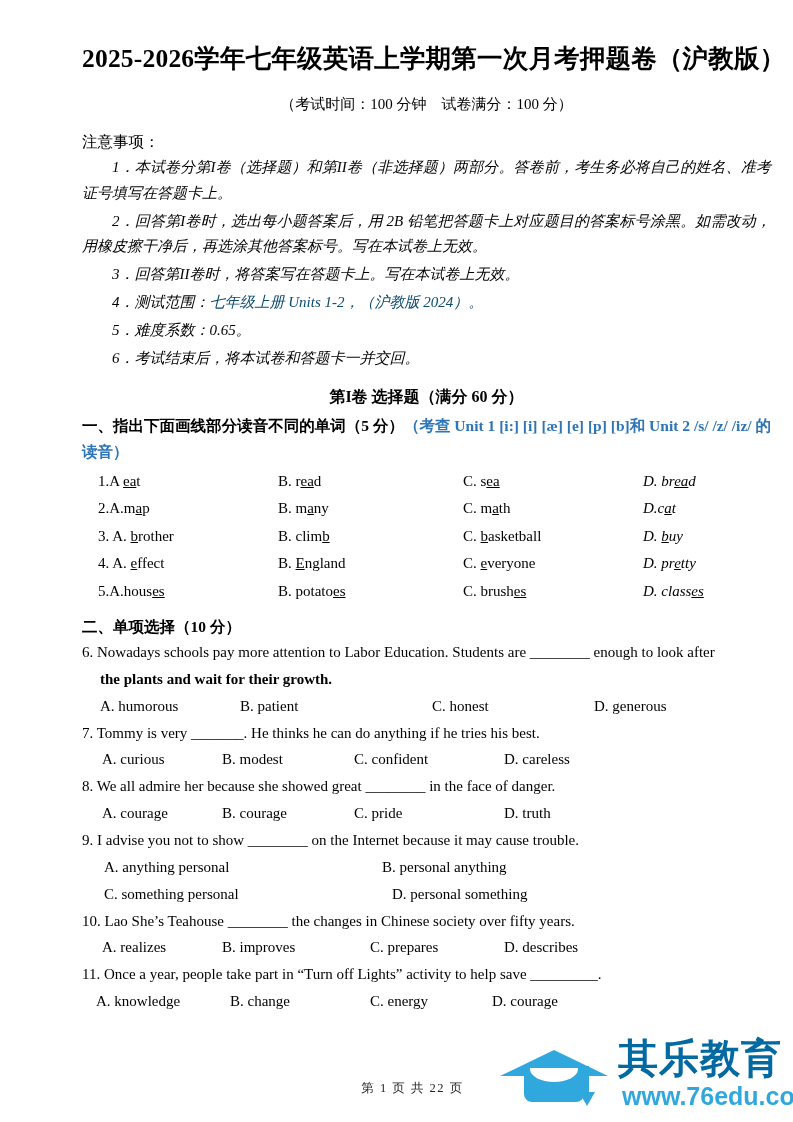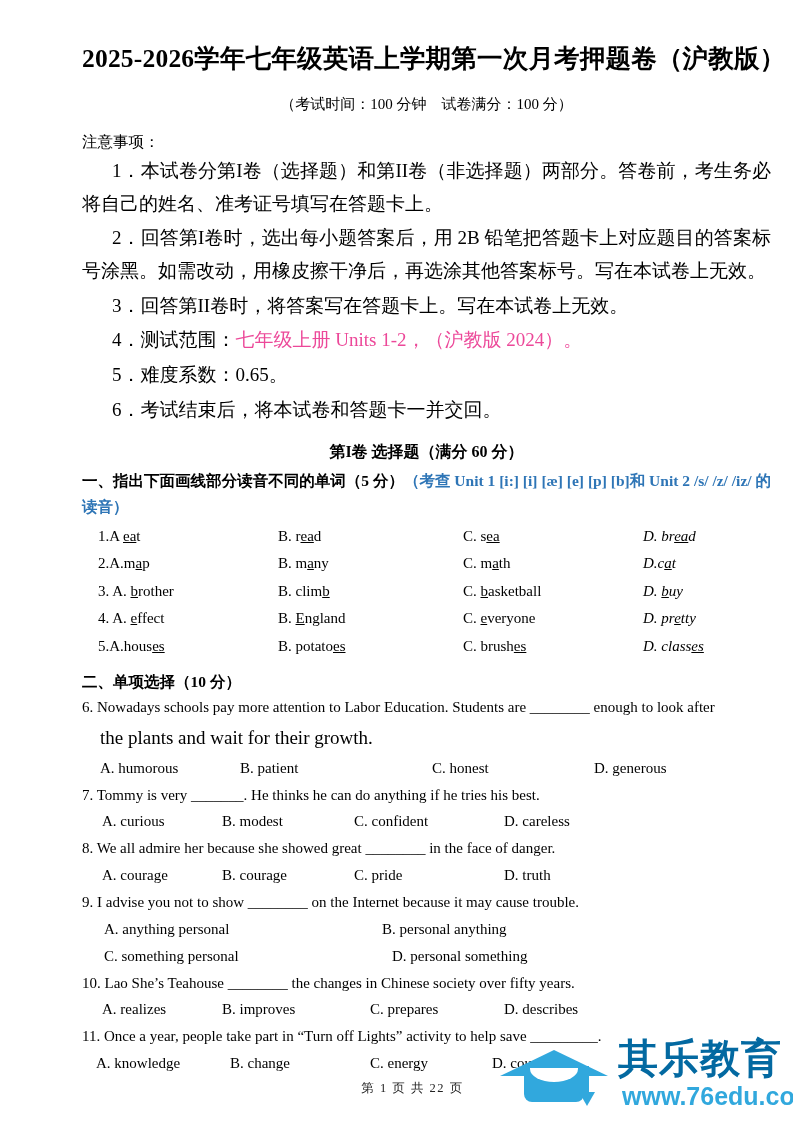--- a/index.html
+++ b/index.html
@@ -42,27 +42,28 @@
     line-height: 1.3;
   }
 
   
   .notes-label {
     margin-top: 18px;
     font-size: 15.5px;
     line-height: 1.35;
   }
   .note {
-    font-size: 19px;
+    font-size: 15px;
     line-height: 1.72;
     text-indent: 30px;
     text-align: justify;
     margin-top: 2px;
-  }
-  .note .red { color: #ec4899; }
+    font-style: italic;
+  }
+  .note .red { color: #0c4a6e; }
 
   
   .part-title {
     text-align: center;
     font-weight: bold;
     font-size: 16px;
     margin-top: 14px;
     line-height: 1.5;
   }
   .section-head {
@@ -96,23 +97,24 @@
   .c4 { left: 561px; font-style: italic; }
   u { text-decoration: underline; text-underline-offset: 1px; }
 
   
   .q-stem {
     font-size: 15px;
     line-height: 1.78;
     text-align: left;
   }
   .q-cont {
-    font-size: 19px;
+    font-size: 15px;
     line-height: 1.78;
     padding-left: 18px;
+    font-weight: bold;
   }
   .ans-row {
     position: relative;
     height: 27px;
     line-height: 27px;
     font-size: 15px;
     white-space: nowrap;
     text-align: center;
   }
   .ans-row span.a {

